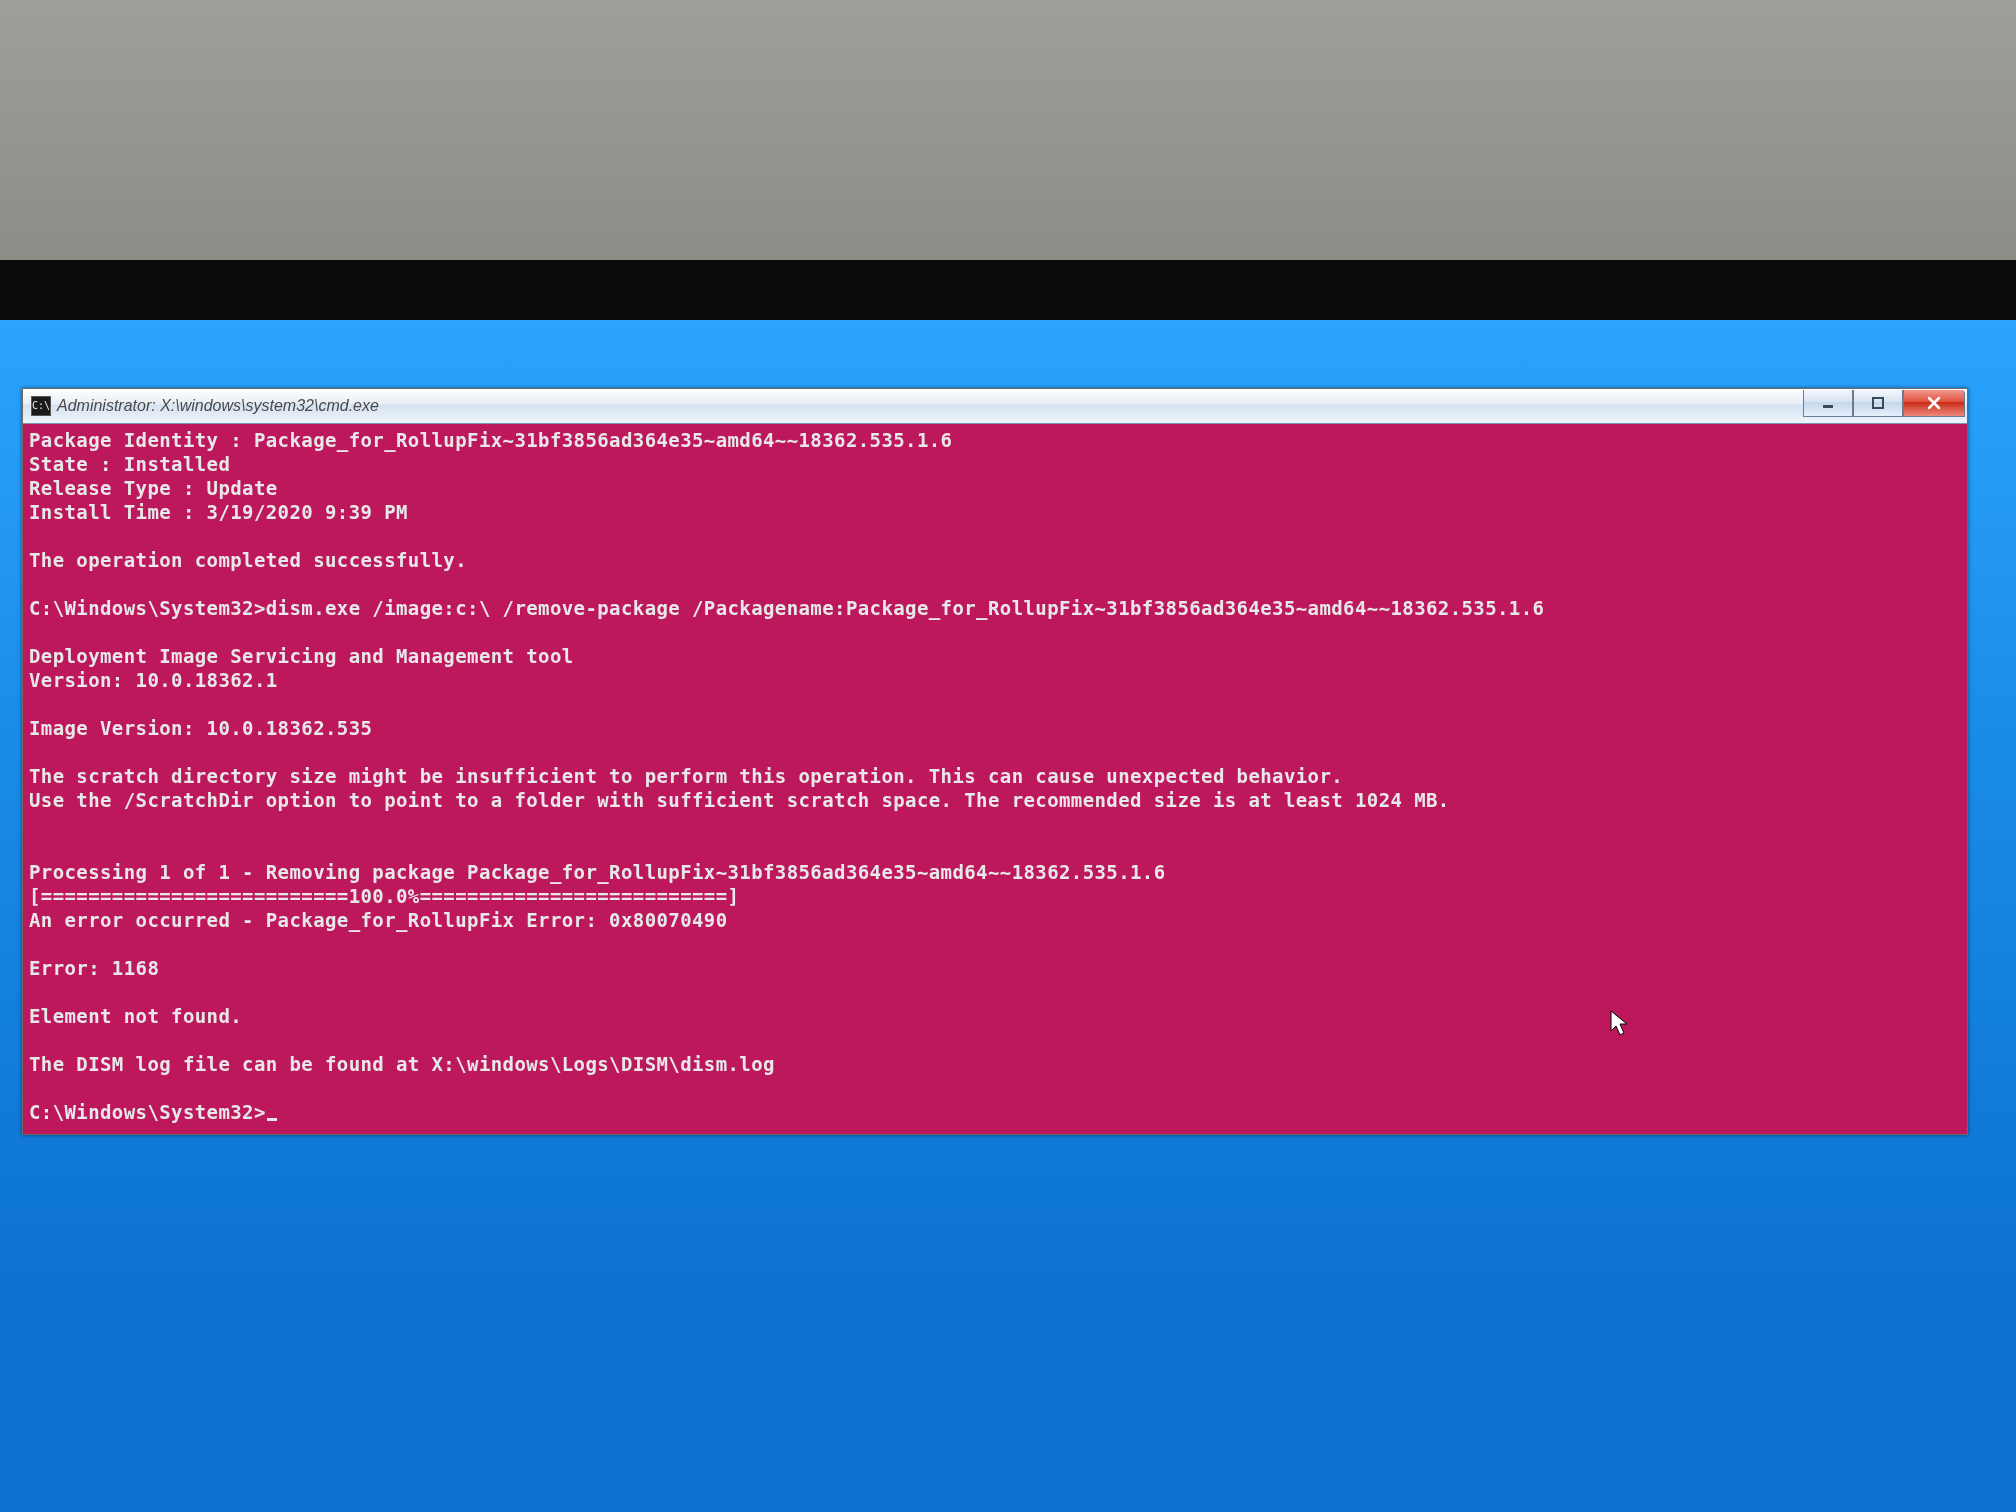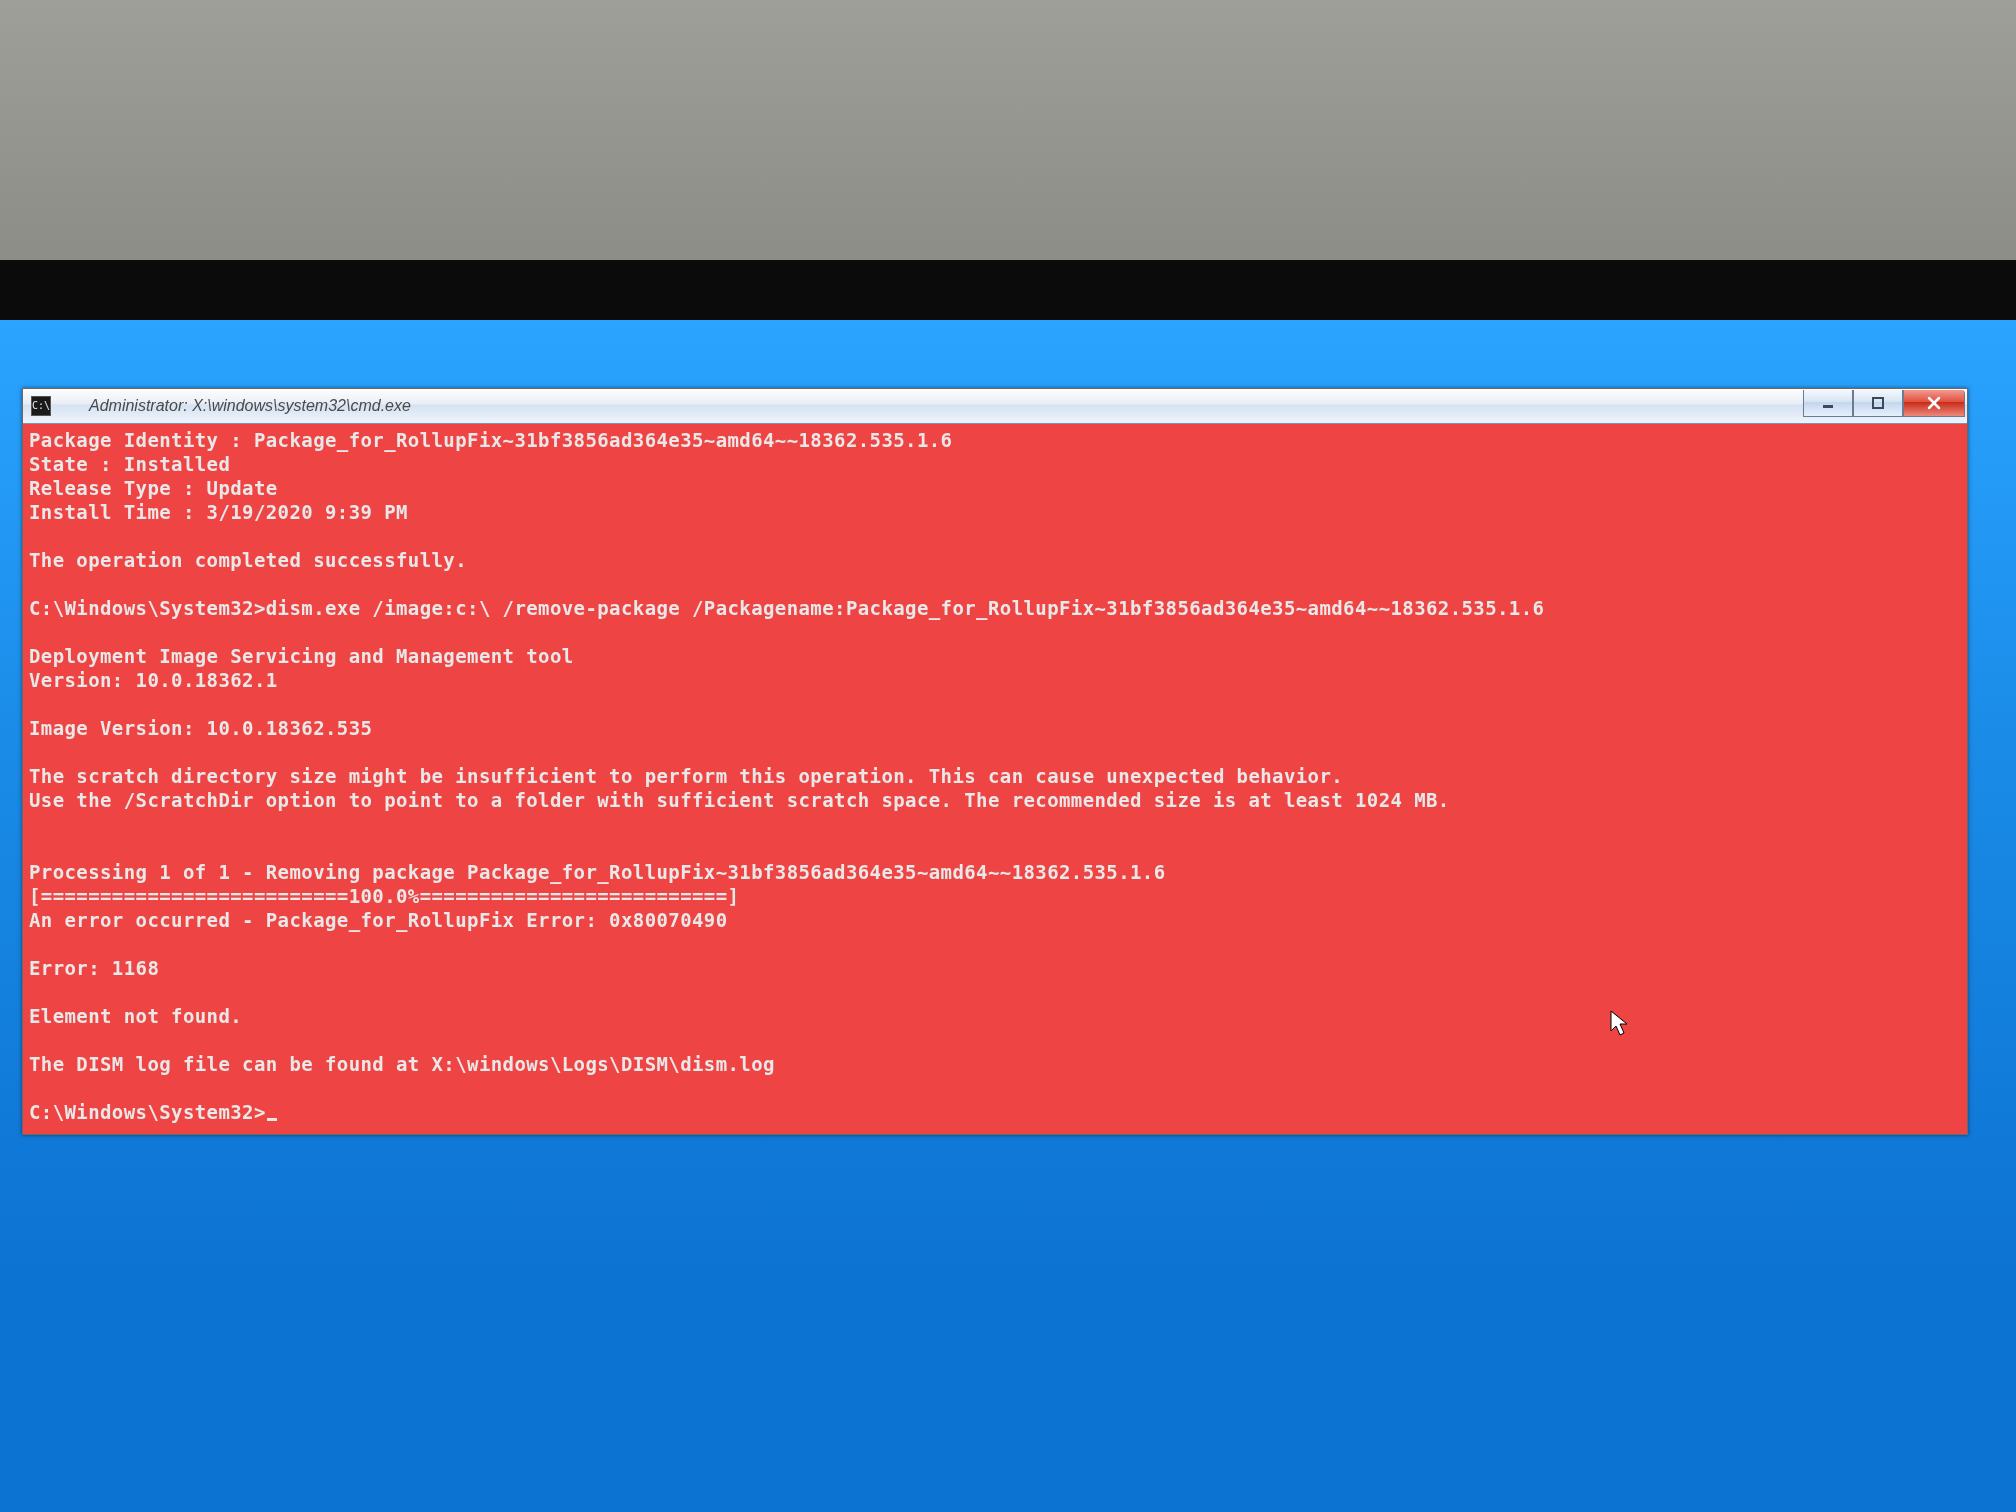--- a/index.html
+++ b/index.html
@@ -59,21 +59,20 @@
     color: #e8e8e8;
     font: 10px/18px Consolas, monospace;
     text-align: center;
     border: 1px solid #555;
     margin-right: 6px;
   }
   .title-text {
     font: italic 16px "Segoe UI", Arial, sans-serif;
     color: #4a4a4a;
     white-space: nowrap;
-    margin-left: 32px;
   }
   .window-controls {
     position: absolute;
     right: 2px;
     top: 1px;
     display: flex;
   }
   .wbtn {
     width: 48px; height: 26px;
     margin-left: 0;
@@ -91,21 +90,21 @@
   }
   .wbtn svg { display: block; }
 
   .terminal {
     font-family: Consolas, "Lucida Console", monospace;
     font-size: 19px;
     line-height: 24px;
     font-weight: bold;
     letter-spacing: 0.4px;
     color: #e8e8e8;
-    background: #ef4444;
+    background: #be185d;
     padding: 4px 21px 10px 6px;
     white-space: pre;
     min-height: 680px;
   }
   .terminal .line { white-space: pre-wrap; word-break: break-all; }
   .cursor {
     display: inline-block;
     width: 10px;
     border-bottom: 3px solid #e8e8e8;
     margin-left: 1px;

